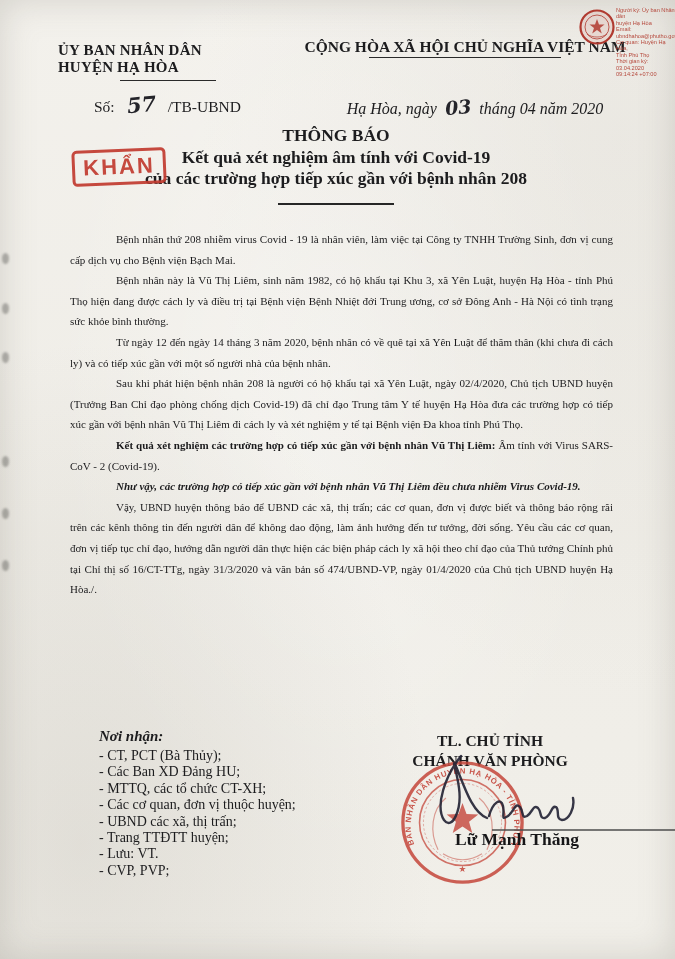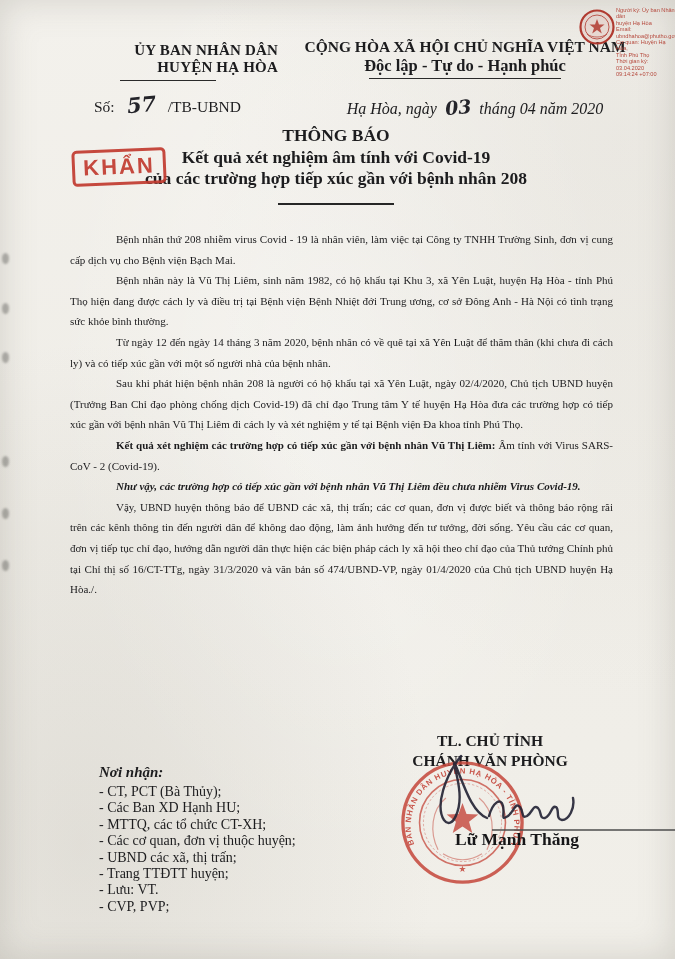--- a/index.html
+++ b/index.html
@@ -12,21 +12,21 @@
       linear-gradient(180deg, #f3f1ec 0%, #efede7 55%, #f1efe9 100%);
     font-family:"Liberation Serif", serif;
     color:#1c1c1e; overflow:hidden;
     box-shadow: inset 0 0 35px rgba(120,115,105,0.25);
   }
   
   .smudge { position:absolute; width:7px; height:11px; border-radius:50%;
     background:rgba(45,42,40,0.32); filter:blur(1px); left:2px; }
 
   
-  .org-block { position:absolute; left:58px; top:42px; width:220px; text-align:right;
+  .org-block { position:absolute; left:58px; top:42px; width:220px; text-align:left;
     font-weight:bold; font-size:15px; line-height:17px; letter-spacing:.2px; }
   .org-underline { width:96px; height:0; border-top:1.6px solid #2a2a2a; margin:4px auto 0; }
   .national-block { position:absolute; left:300px; top:38px; width:330px; text-align:center; }
   .national-line1 { font-weight:bold; font-size:15.5px; line-height:17px; }
   .national-line2 { font-weight:bold; font-size:16.5px; line-height:21px; }
   .national-underline { width:192px; height:0; border-top:1.6px solid #2a2a2a; margin:2px auto 0; }
 
   .doc-number { position:absolute; left:94px; top:92px; font-size:15.5px; }
   .handwrite { display:inline-block; font-family:"DejaVu Serif", serif; font-style:italic;
     font-weight:600; font-size:21px; transform:rotate(-5deg); margin:0 8px; color:#24242a; }
@@ -51,21 +51,21 @@
     font-family:"Liberation Sans", sans-serif; font-weight:bold; font-size:22px;
     letter-spacing:2px; color:#c23b30; opacity:.92; }
 
   
   .body-text { position:absolute; left:70px; top:229px; width:543px;
     font-size:11px; line-height:20.6px; text-align:justify; color:#1b1b1d; }
   .para { margin:0; text-indent:46px; }
   .para.bold-italic { font-weight:bold; font-style:italic; }
 
   
-  .recipients { position:absolute; left:99px; top:728px; width:255px;margin-top:36px; }
+  .recipients { position:absolute; left:99px; top:728px; width:255px; }
   .recipients-title { font-weight:bold; font-style:italic; font-size:15px; margin-bottom:3px; }
   .recipient-item { font-size:14px; line-height:16.4px; }
 
   .sign-title { position:absolute; left:365px; top:731px; width:250px; text-align:center;
     font-weight:bold; font-size:15.5px; line-height:20px; }
   .seal-svg { position:absolute; left:399px; top:759px; width:127px; height:127px; }
   .sign-line { position:absolute; left:492px; top:829px; width:183px; height:1.5px;
     background:#4c4c4c; opacity:.75; }
   .signature-svg { position:absolute; left:423px; top:748px; width:165px; height:92px; }
   .signer-name { position:absolute; left:399px; top:829px; width:180px; text-align:right;
@@ -84,21 +84,20 @@
   <div class="smudge" style="top:560px"></div>
 
   <div class="org-block">
     <div>ỦY BAN NHÂN DÂN</div>
     <div>HUYỆN HẠ HÒA</div>
     <div class="org-underline"></div>
   </div>
 
   <div class="national-block">
     <div class="national-line1">CỘNG HÒA XÃ HỘI CHỦ NGHĨA VIỆT NAM</div>
-    <div class="national-line2">Độc lập - Tự do - Hạnh phúc</div>
     <div class="national-underline"></div>
   </div>
 
   <svg class="emblem-mini" viewBox="0 0 38 38">
     <circle cx="19" cy="19" r="16.5" fill="rgba(196,69,58,0.10)" stroke="#b03a30" stroke-width="2.2"></circle>
     <circle cx="19" cy="19" r="12" fill="none" stroke="#b03a30" stroke-width="1" opacity=".8"></circle>
     <polygon points="19,11 21,16.5 26.5,16.5 22,20 23.8,25.5 19,22 14.2,25.5 16,20 11.5,16.5 17,16.5" fill="#b03a30" opacity=".85"></polygon>
     <path d="M 9,26 C 14,30 24,30 29,26" fill="none" stroke="#b03a30" stroke-width="1" opacity=".7"></path>
   </svg>
 
@@ -140,21 +139,21 @@
     <p class="para">Từ ngày 12 đến ngày 14 tháng 3 năm 2020, bệnh nhân có về quê tại xã Yên Luật để thăm thân (khi chưa đi cách ly) và có tiếp xúc gần với một số người nhà của bệnh nhân.</p>
     <p class="para">Sau khi phát hiện bệnh nhân 208 là người có hộ khẩu tại xã Yên Luật, ngày 02/4/2020, Chủ tịch UBND huyện (Trưởng Ban Chỉ đạo phòng chống dịch Covid-19) đã chỉ đạo Trung tâm Y tế huyện Hạ Hòa đưa các trường hợp có tiếp xúc gần với bệnh nhân Vũ Thị Liêm đi cách ly và xét nghiệm y tế tại Bệnh viện Đa khoa tỉnh Phú Thọ.</p>
     <p class="para"><b>Kết quả xét nghiệm các trường hợp có tiếp xúc gần với bệnh nhân Vũ Thị Liêm:</b><span> Âm tính với Virus SARS-CoV - 2 (Covid-19).</span></p>
     <p class="para bold-italic">Như vậy, các trường hợp có tiếp xúc gần với bệnh nhân Vũ Thị Liêm đều chưa nhiễm Virus Covid-19.</p>
     <p class="para">Vậy, UBND huyện thông báo để UBND các xã, thị trấn; các cơ quan, đơn vị được biết và thông báo rộng rãi trên các kênh thông tin đến người dân để không dao động, làm ảnh hưởng đến tư tưởng, đời sống. Yêu cầu các cơ quan, đơn vị tiếp tục chỉ đạo, hướng dẫn người dân thực hiện các biện pháp cách ly xã hội theo chỉ đạo của Thủ tướng Chính phủ tại Chỉ thị số 16/CT-TTg, ngày 31/3/2020 và văn bản số 474/UBND-VP, ngày 01/4/2020 của Chủ tịch UBND huyện Hạ Hòa./.</p>
   </div>
 
   <div class="recipients">
     <div class="recipients-title">Nơi nhận:</div>
     <div class="recipient-item">- CT, PCT (Bà Thủy);</div>
-    <div class="recipient-item">- Các Ban XD Hạnh HU;</div>
+    <div class="recipient-item">- Các Ban XD Đảng HU;</div>
     <div class="recipient-item">- MTTQ, các tổ chức CT-XH;</div>
     <div class="recipient-item">- Các cơ quan, đơn vị thuộc huyện;</div>
     <div class="recipient-item">- UBND các xã, thị trấn;</div>
     <div class="recipient-item">- Trang TTĐTT huyện;</div>
     <div class="recipient-item">- Lưu: VT.</div>
     <div class="recipient-item">- CVP, PVP;</div>
   </div>
 
   <div class="sign-title">
     <div>TL. CHỦ TỈNH</div>

